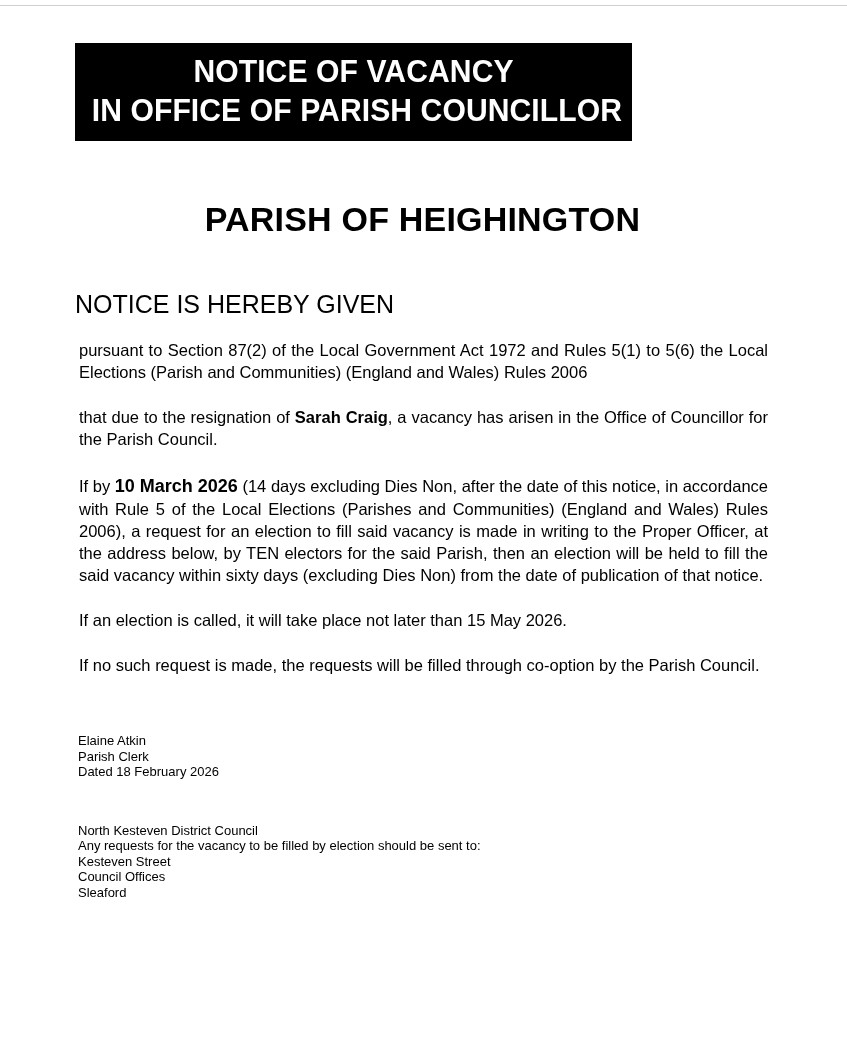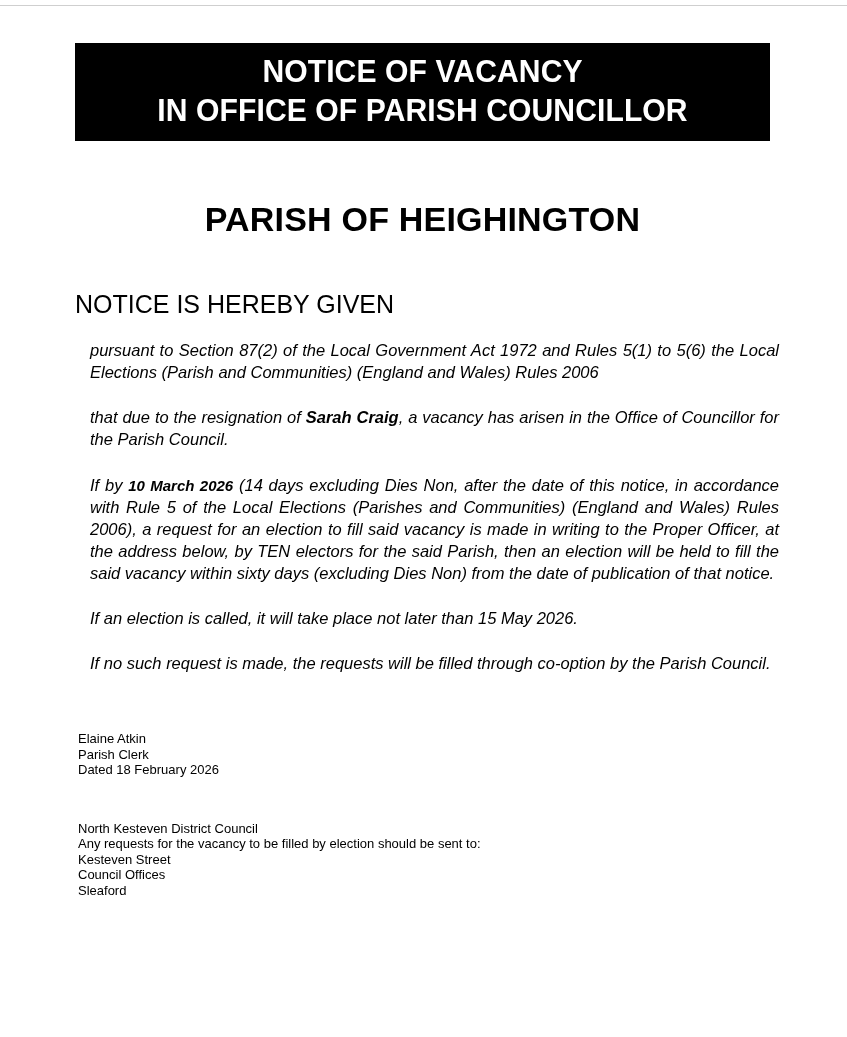--- a/index.html
+++ b/index.html
@@ -39,21 +39,21 @@
     position: absolute;
     top: 43px;
     left: 75px;
     width: 695px;
   }
 
   
   .banner {
     background: #000000;
     color: #ffffff;
-    width: 695px;
+    width: 557px;
     padding: 9px 0 11px 0;
     box-sizing: border-box;
     text-align: center;
   }
   .banner-line {
     display: block;
     font-size: 32px;
     font-weight: bold;
     line-height: 1.22;
     letter-spacing: 0.1px;
@@ -80,45 +80,44 @@
     margin-top: 49px;
     line-height: 1.2;
   }
 
   
   .body-text {
     font-size: 16.5px;
     line-height: 1.33;
     text-align: justify;
     text-justify: inter-word;
-    margin: 12px;
+    margin: 1px;
     padding: 0 3px 0 3px;
     box-sizing: border-box;
     width: 695px;
-    font-style: italic;
   }
 
   .statute {
     margin-top: 10px;
   }
 
   .para {
     margin-top: 24px;
   }
 
   .para-tight {
     margin-top: 23px;
   }
 
   .bold-inline {
     font-weight: bold;
   }
   .bold-date {
     font-weight: bold;
-    font-size: 15px;
+    font-size: 18px;
   }
 
   
   .block {
     font-size: 13px;
     line-height: 1.2;
     text-align: left;
     padding-left: 3px;
     box-sizing: border-box;
   }

